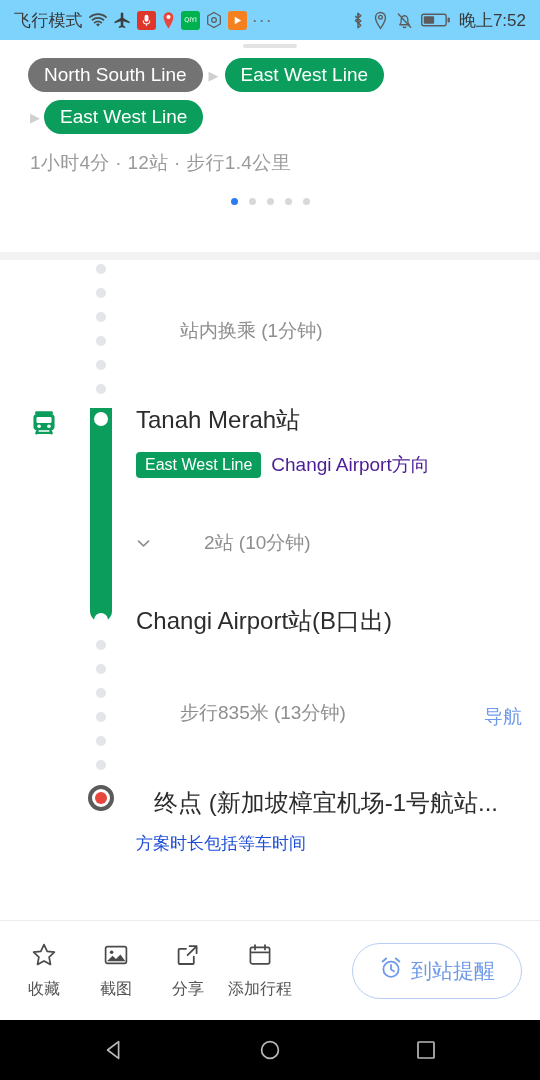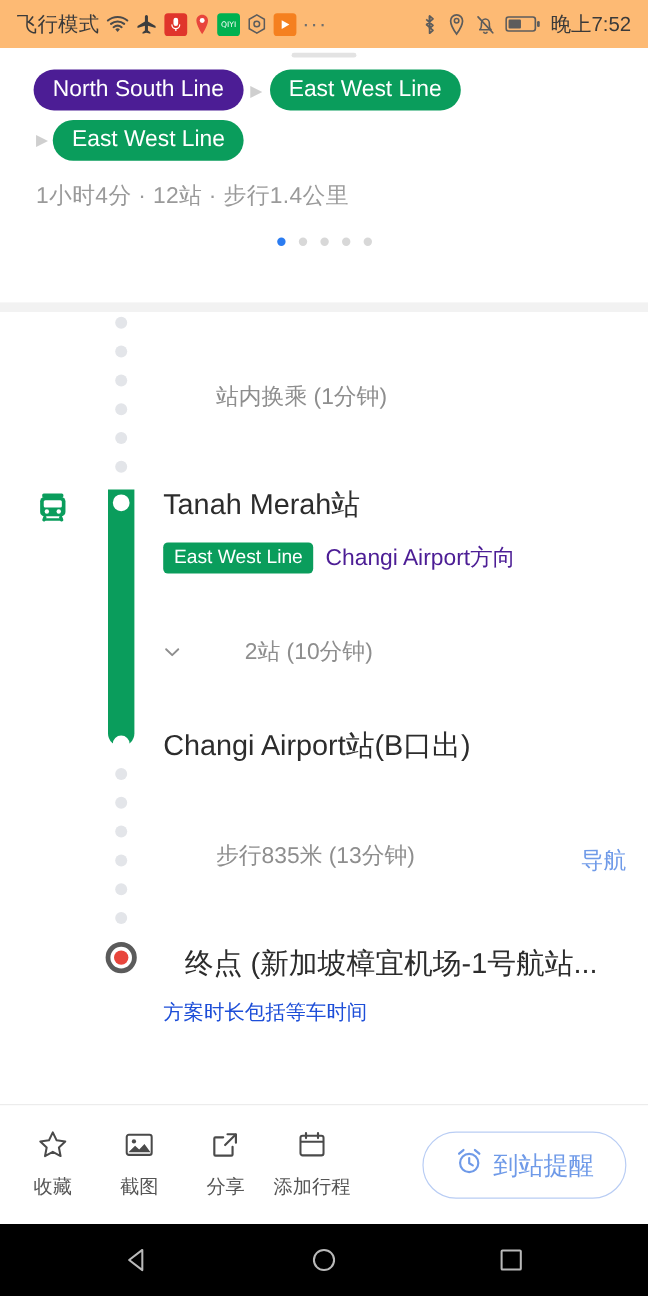--- a/index.html
+++ b/index.html
@@ -8,21 +8,21 @@
     background: #ffffff;
     font-family: "Liberation Sans", "DejaVu Sans", sans-serif;
     overflow: hidden;
   }
   #screen { position: relative; width: 540px; height: 1080px; background: #fff; }
 
   
   #statusbar {
     position: absolute; top: 0; left: 0; width: 540px; height: 40px;
     display: flex; align-items: center; justify-content: space-between;
-    padding: 0 14px; background: #fdba74;
+    padding: 0 14px; background: #7dd3fc;
   }
   .sb-left { display: flex; align-items: center; gap: 5px; }
   .sb-right { display: flex; align-items: center; gap: 8px; }
   .sb-text { font-size: 17px; color: #3a3a3a; letter-spacing: .2px; }
   .sb-time { font-size: 17px; color: #3a3a3a; }
   .sb-ico { display: inline-flex; align-items: center; justify-content: center; }
   .app-sq { width: 19px; height: 19px; border-radius: 3px; display: inline-flex;
             align-items: center; justify-content: center; }
   .app-sq.red { background: #e0352b; }
   .app-sq.green2 { background: #00b150; }
@@ -36,21 +36,21 @@
   }
 
   
   #route-header { position: absolute; top: 58px; left: 0; width: 540px; }
   .badge-row { display: flex; align-items: center; padding: 0 28px; margin-bottom: 8px; }
   .badge {
     display: inline-flex; align-items: center; justify-content: center;
     height: 34px; padding: 0 16px; border-radius: 17px;
     color: #ffffff; font-size: 19px; white-space: nowrap;
   }
-  .badge.red { background: #4c1d95; }
+  .badge.red { background: #737373; }
   .badge.green { background: #0a9d5c; }
   .arrow-sep {
     width: 16px; text-align: center; color: #cfcfcf; font-size: 13px;
     line-height: 1; margin: 0 3px;
   }
   .arrow-lead { color: #cfcfcf; font-size: 13px; width: 14px; text-align: left; margin-left: 2px;}
   #summary {
     padding: 0 30px; margin-top: 16px;
     font-size: 19px; color: #9a9a9a; letter-spacing: .3px;
   }

